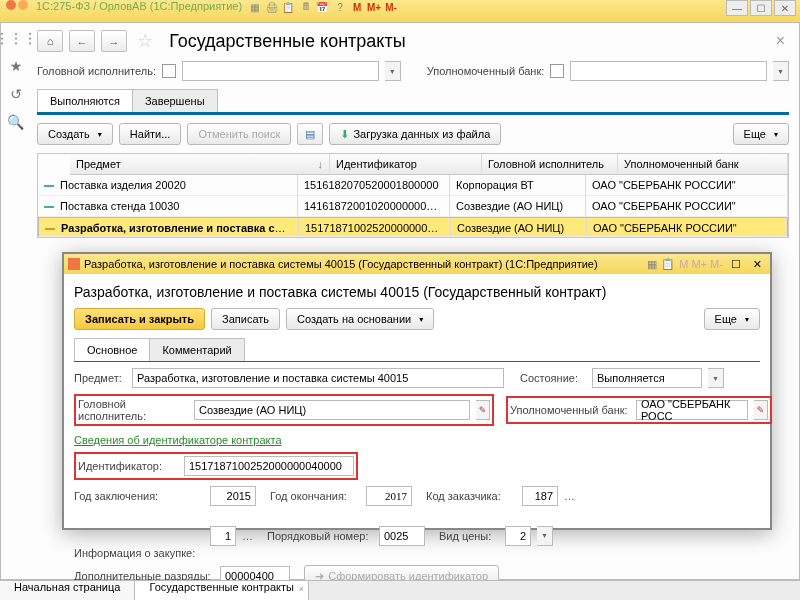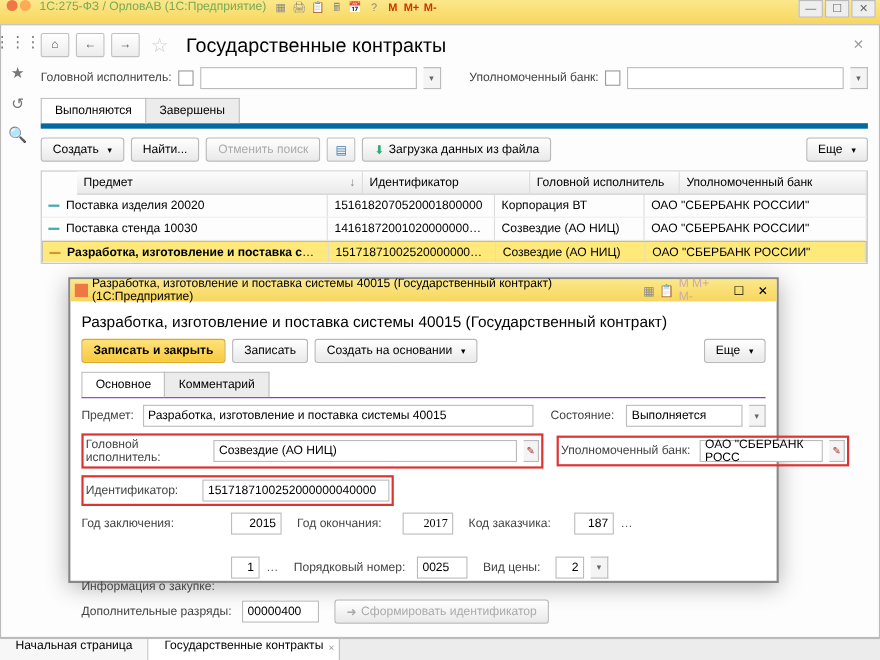--- a/index.html
+++ b/index.html
@@ -17,36 +17,36 @@
 .sidebar span{width:18px;height:18px;display:inline-flex;align-items:center;justify-content:center;color:#777;font-size:14px;}
 .main { position:absolute; left:30px; right:4px; top:0; bottom:0; padding:4px 6px; }
 .headerrow { display:flex; align-items:center; gap:6px; height:28px;}
 .iconbtn{width:26px;height:22px;border:1px solid #c0c0c0;background:linear-gradient(#fff,#ececec);display:inline-flex;align-items:center;justify-content:center;color:#555;border-radius:2px;}
 h1 { font-size:18px; font-weight:normal; margin-left:6px;}
 .closebig{margin-left:auto;color:#999;font-size:16px;padding:0 4px;}
 .filters{display:flex;align-items:center;gap:6px;margin-top:6px;}
 .chk{width:14px;height:14px;border:1px solid #999;background:#fff;}
 .sel{height:20px;border:1px solid #bbb;background:#fff;flex:1;min-width:40px;}
 .dd{width:16px;height:20px;border:1px solid #bbb;border-left:none;background:#f4f4f4;display:inline-flex;align-items:center;justify-content:center;font-size:8px;color:#666;}
-.tabs{display:flex;margin-top:8px;border-bottom:5px solid #0369a1;}
+.tabs{display:flex;margin-top:8px;border-bottom:3px solid #0369a1;}
 .tab{padding:5px 12px;border:1px solid #c0c0c0;border-bottom:none;background:#ececec;margin-right:-1px;}
 .tab.active{background:#fff;}
 .toolbar{display:flex;align-items:center;gap:6px;margin-top:8px;}
 .btn{height:22px;padding:0 10px;border:1px solid #b8b8b8;background:linear-gradient(#fff,#e9e9e9);border-radius:3px;display:inline-flex;align-items:center;gap:4px;}
 .btn.disabled{color:#aaa;}
 .btn.yellow{background:linear-gradient(#ffe27a,#f8c93e);border-color:#d6a92f;font-weight:bold;}
 .spacer{flex:1;}
 .table{margin-top:8px;border:1px solid #c8c8c8;}
 .thead{display:flex;background:linear-gradient(#fdfdfd,#eaeaea);border-bottom:1px solid #c8c8c8;font-size:11px;margin-left:32px;}
 .th,.td{padding:4px 6px;border-right:1px solid #dcdcdc;overflow:hidden;white-space:nowrap;text-overflow:ellipsis;}
 .c1{width:260px;} .c2{width:152px;} .c3{width:136px;} .c4{flex:1;}
 .trow{display:flex;border-bottom:1px solid #eee;}
 .trow.sel{background:#ffe97a;}
 .rowicon{display:inline-block;width:10px;height:2px;background:#4aa;vertical-align:middle;margin-right:6px;}
-.dialog{position:absolute;left:62px;top:252px;width:646px;height:278px;border:2px solid #888;background:#fff;box-shadow:0 4px 20px rgba(0,0,0,.3);}
+.dialog{position:absolute;left:62px;top:252px;width:710px;height:278px;border:2px solid #888;background:#fff;box-shadow:0 4px 20px rgba(0,0,0,.3);}
 .dlgtitle{height:20px;background:linear-gradient(#fbe88a,#f7d65e);display:flex;align-items:center;padding:0 4px;gap:4px;font-size:10px;}
 .dlgtitle .ic{width:12px;height:12px;background:#e74;}
 .dlgbody{padding:6px 10px;}
 .dlgh{font-size:14px;font-weight:normal;margin:4px 0 8px;}
 .dlgtoolbar{display:flex;gap:6px;align-items:center;}
 .dtabs{display:flex;border-bottom:1px solid #6d28d9;}
 .frow{display:flex;align-items:center;gap:6px;margin-top:6px;}
 .flabel{color:#444;}
 .finput{height:20px;border:1px solid #bbb;background:#fff;padding:0 4px;display:inline-flex;align-items:center;}
 .redbox{border:2px solid #d33;padding:2px;}
@@ -209,20 +209,21 @@
         <span class="finput" style="width:276px;">Созвездие (АО НИЦ)</span>
           <span class="magn">✎</span>
       </span>
       <span class="redbox" style="display:flex;align-items:center;gap:6px;margin-left:6px;">
         <span class="flabel" style="width:120px;">Уполномоченный банк:</span>
         <span class="finput" style="width:112px;">ОАО "СБЕРБАНК РОСС</span>
           <span class="magn">✎</span>
       </span>
     </div>
 
+    <div class="sectiontitle">Сведения об идентификаторе контракта</div>
 
     <div class="frow">
       <span class="redbox" style="display:flex;align-items:center;gap:6px;">
         <span class="flabel" style="width:100px;">Идентификатор:</span>
         <span class="finput" style="width:170px;">1517187100252000000040000</span>
       </span>
     </div>
 
     <div class="frow">
       <span class="flabel" style="width:130px;">Год заключения:</span>

